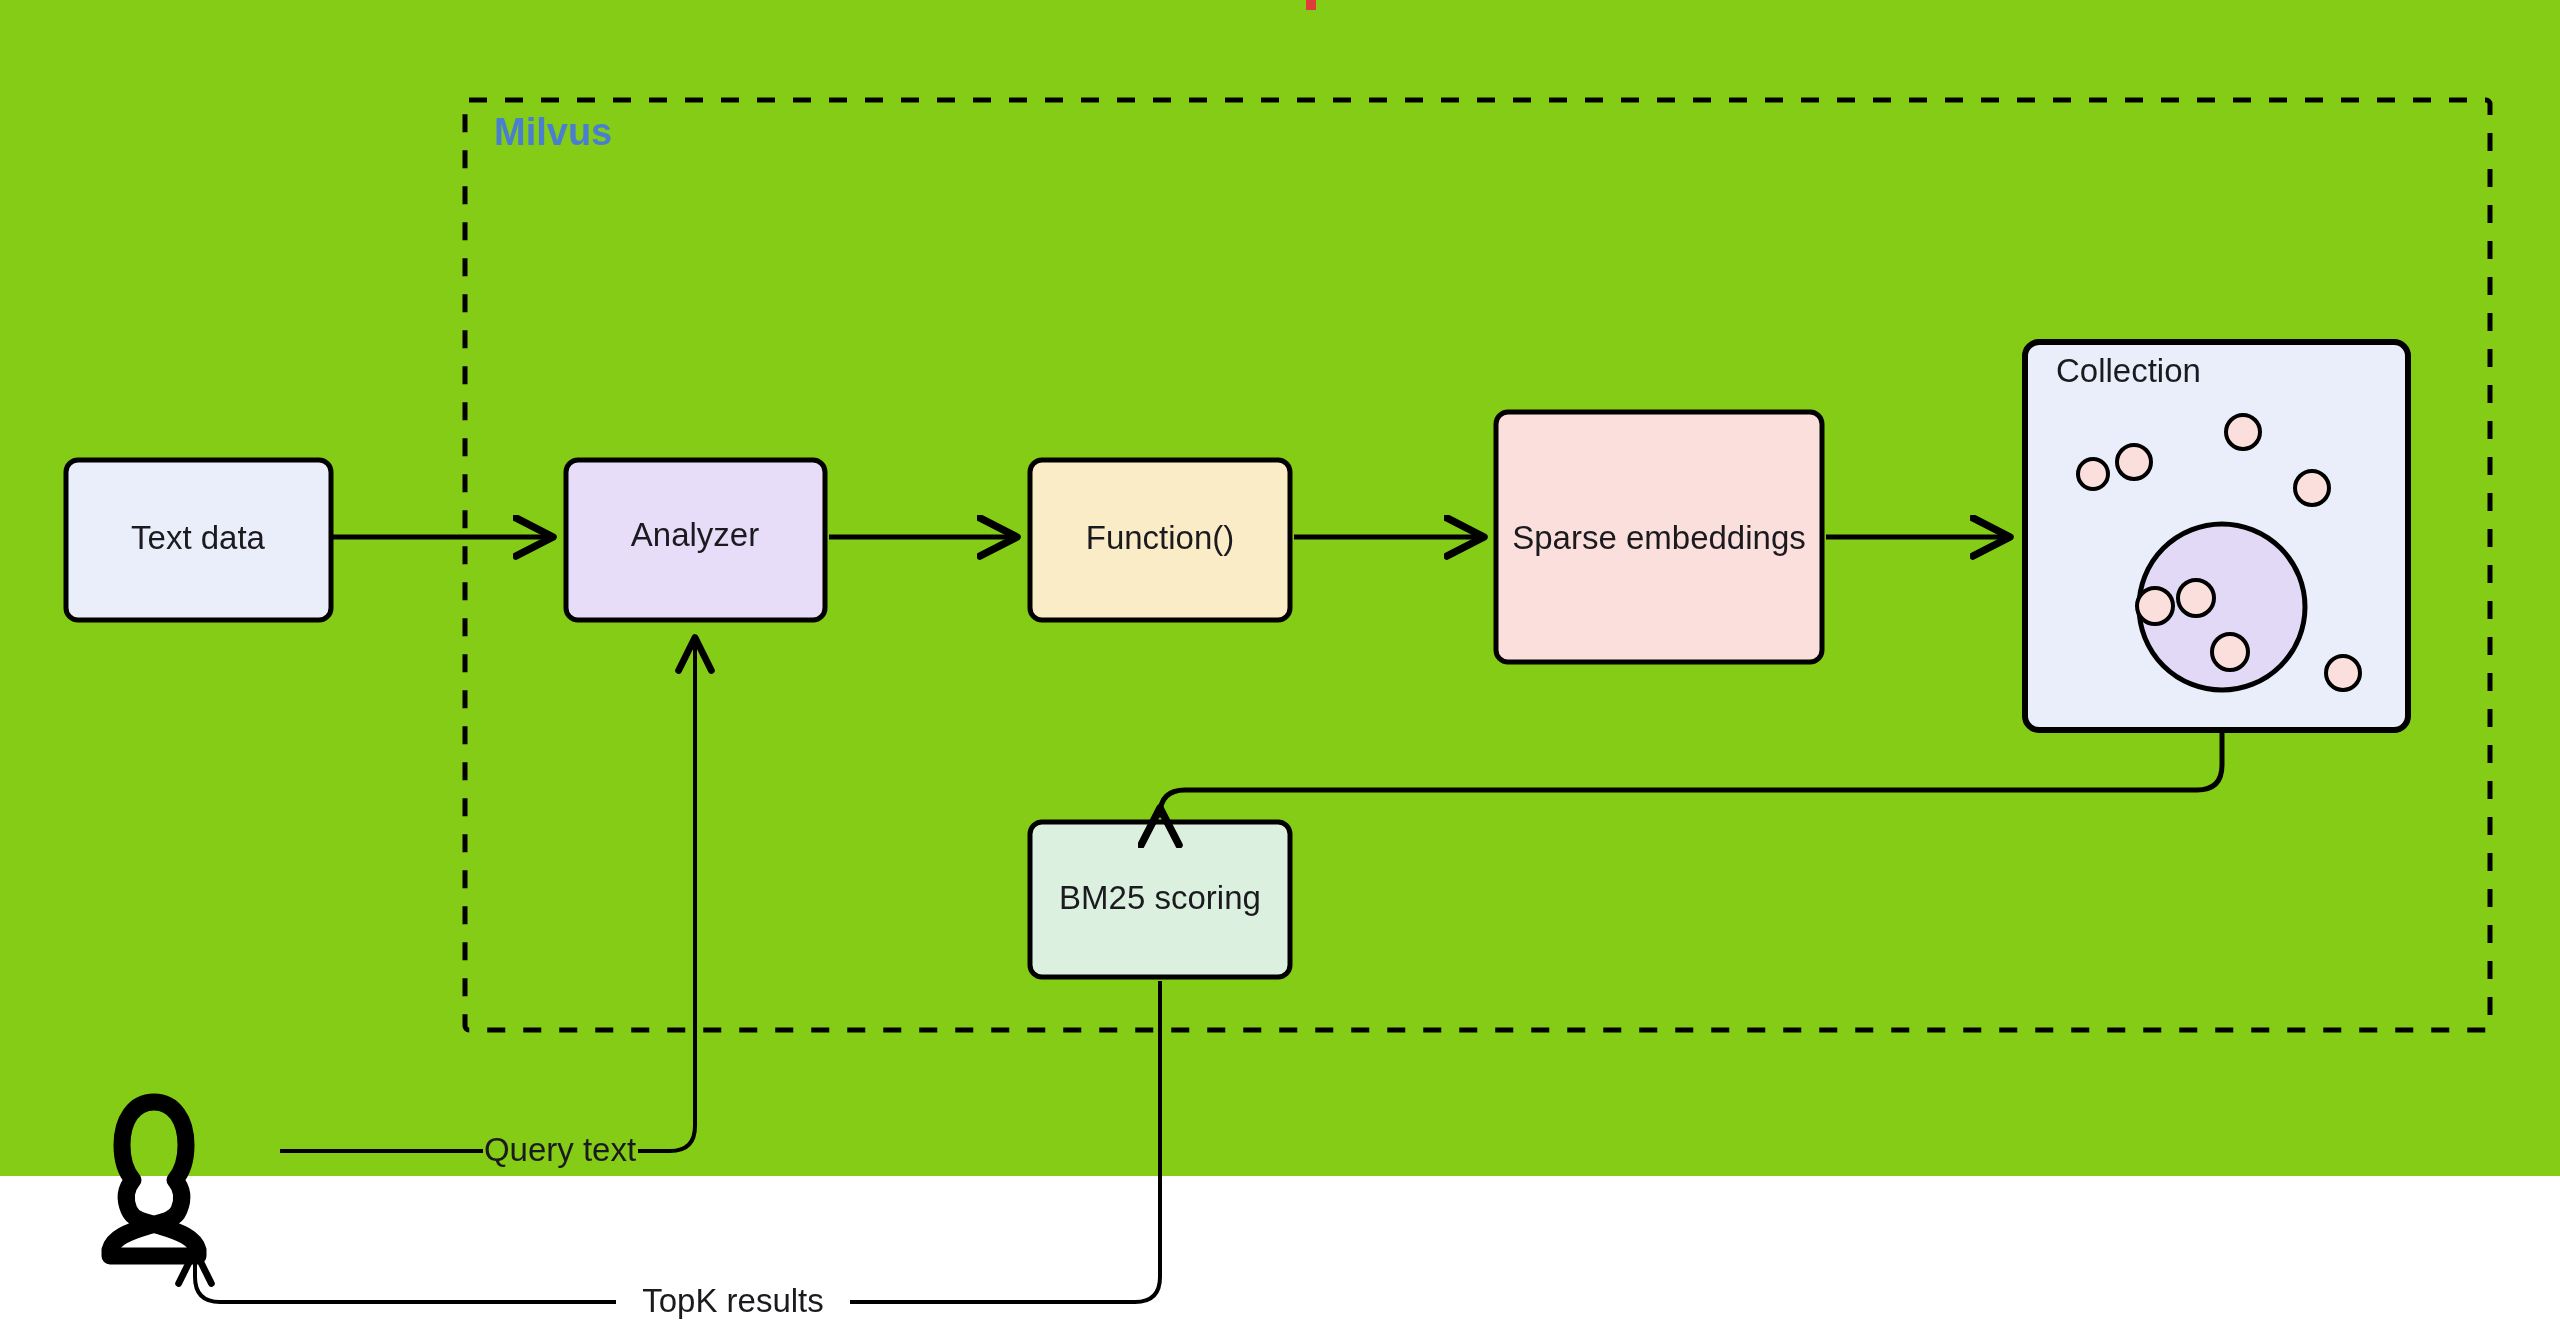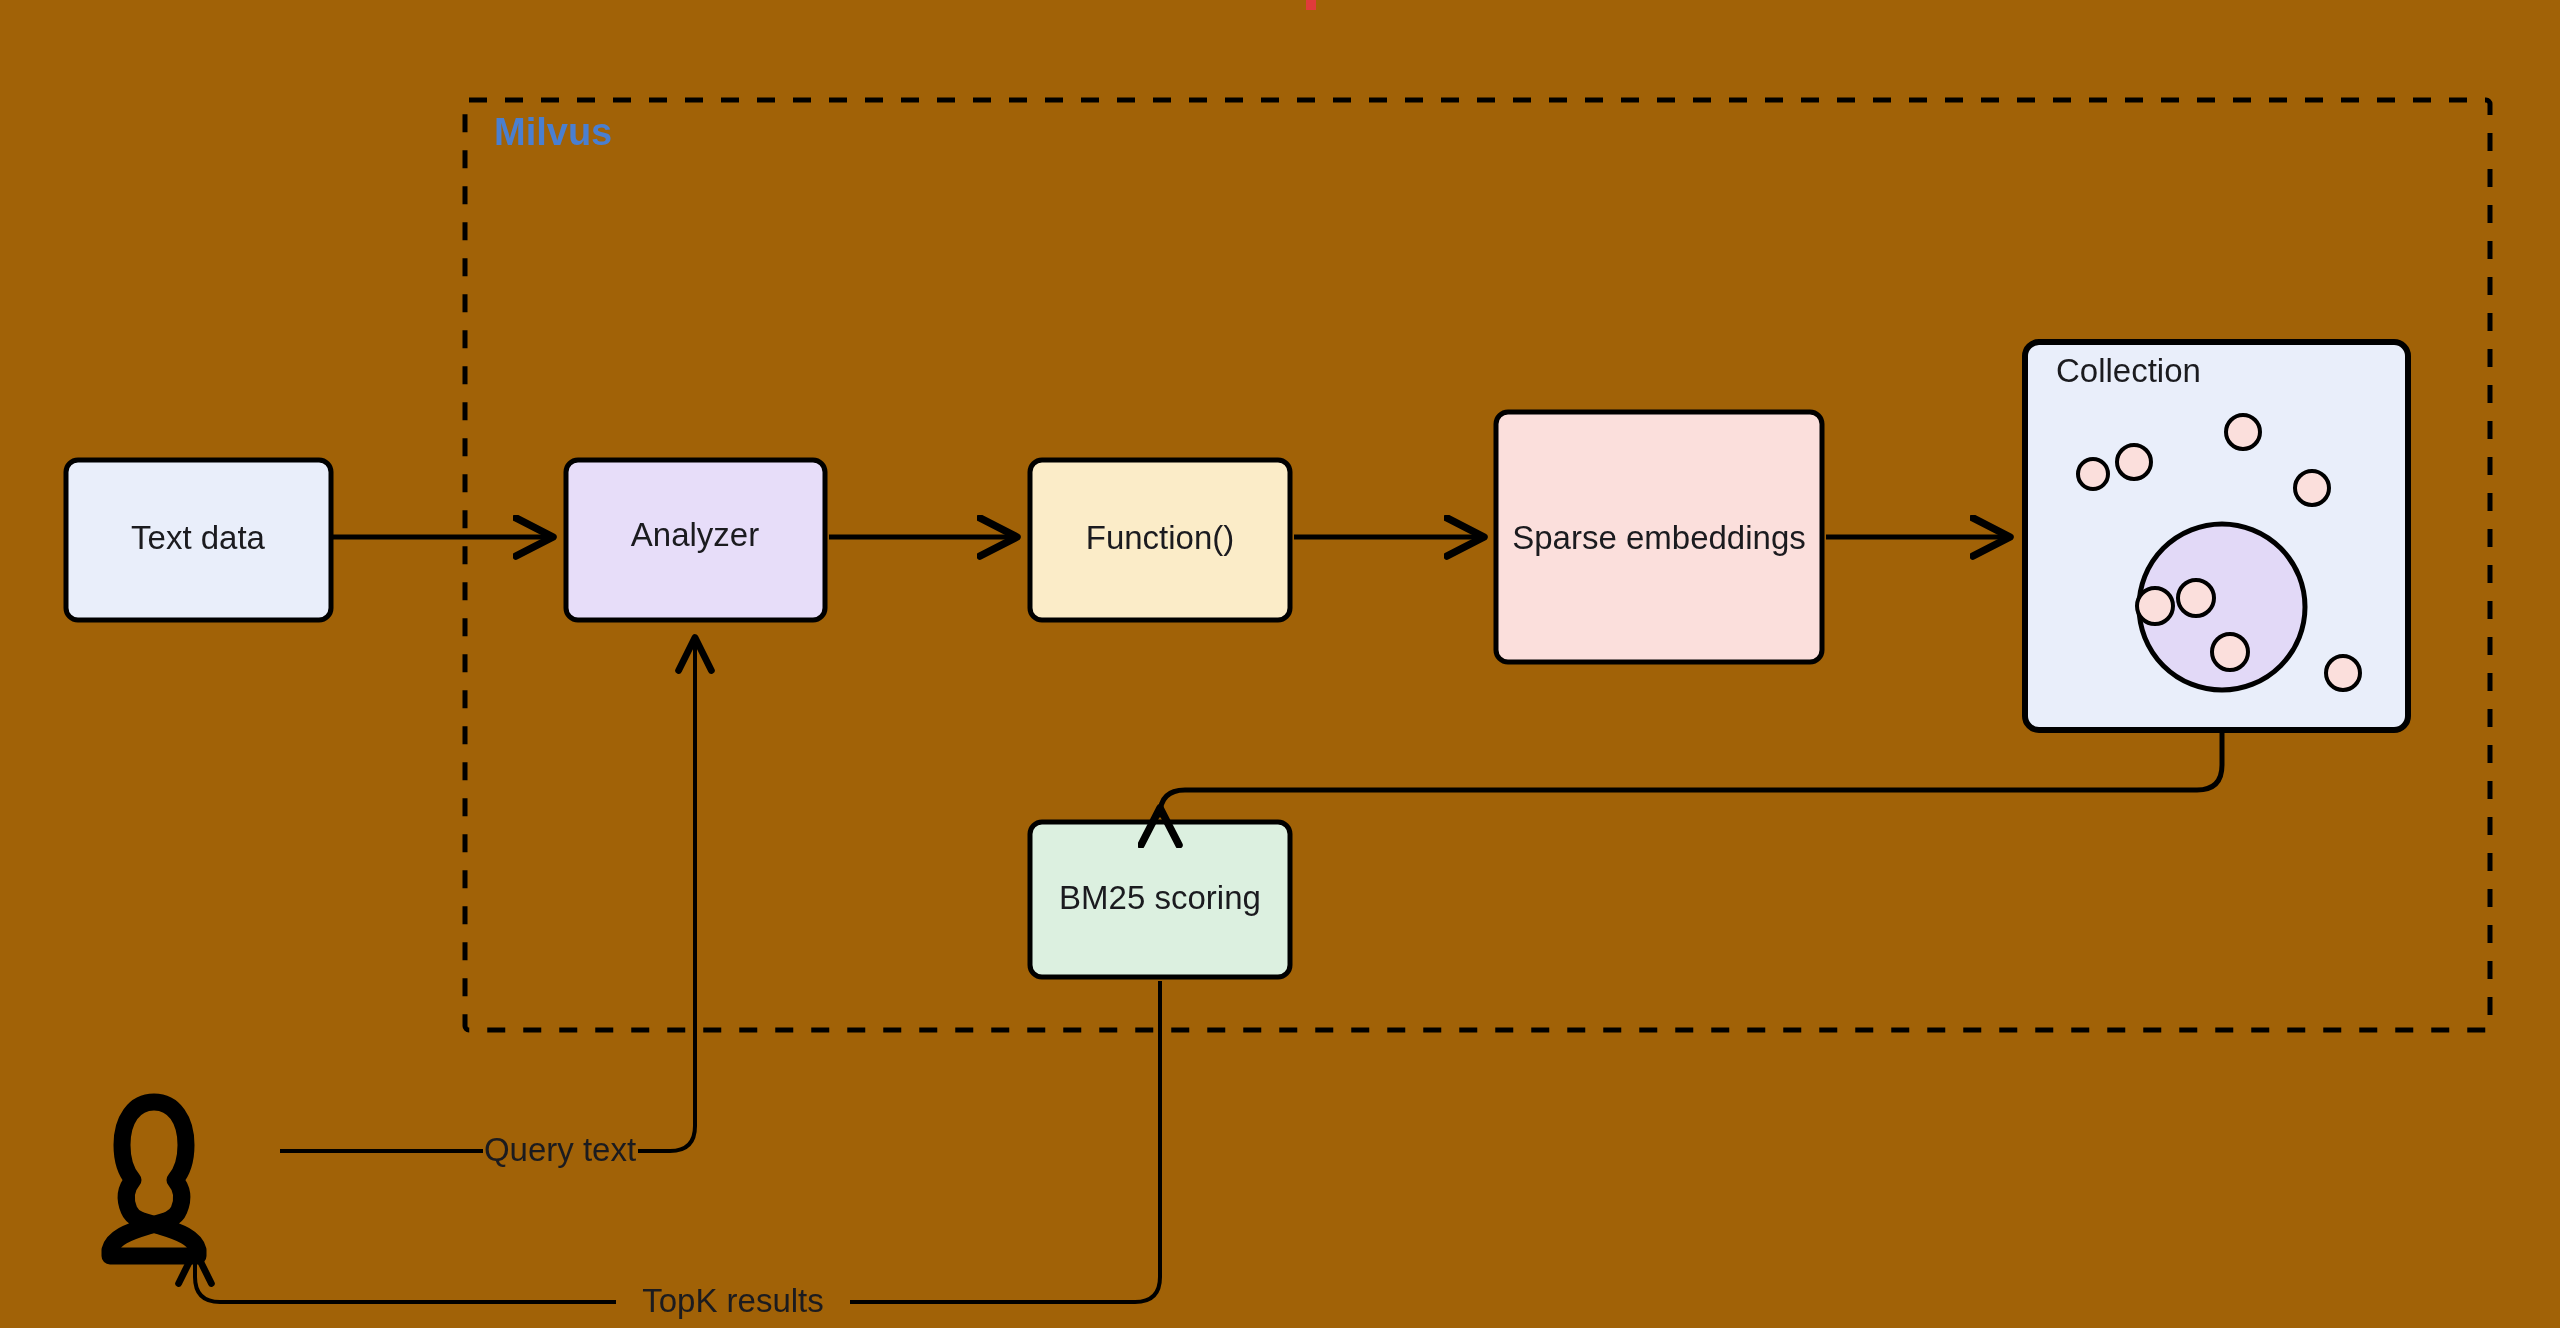--- a/index.html
+++ b/index.html
@@ -9,22 +9,22 @@
   }
   body {
     width: 2560px;
     height: 1328px;
     overflow: hidden;
     font-family: "Liberation Sans", "DejaVu Sans", sans-serif;
   }
   #diagram-root {
     position: relative;
     width: 2560px;
-    height: 1328px;
-    background: #a16207;
+    height: 1176px;
+    background: #84cc16;
     text-align: right;
   }
   svg.diagram {
     display: block;
     width: 2560px;
     height: 1328px;
   }
   .node-label {
     font-family: "Liberation Sans", "DejaVu Sans", sans-serif;
     font-size: 33px;

